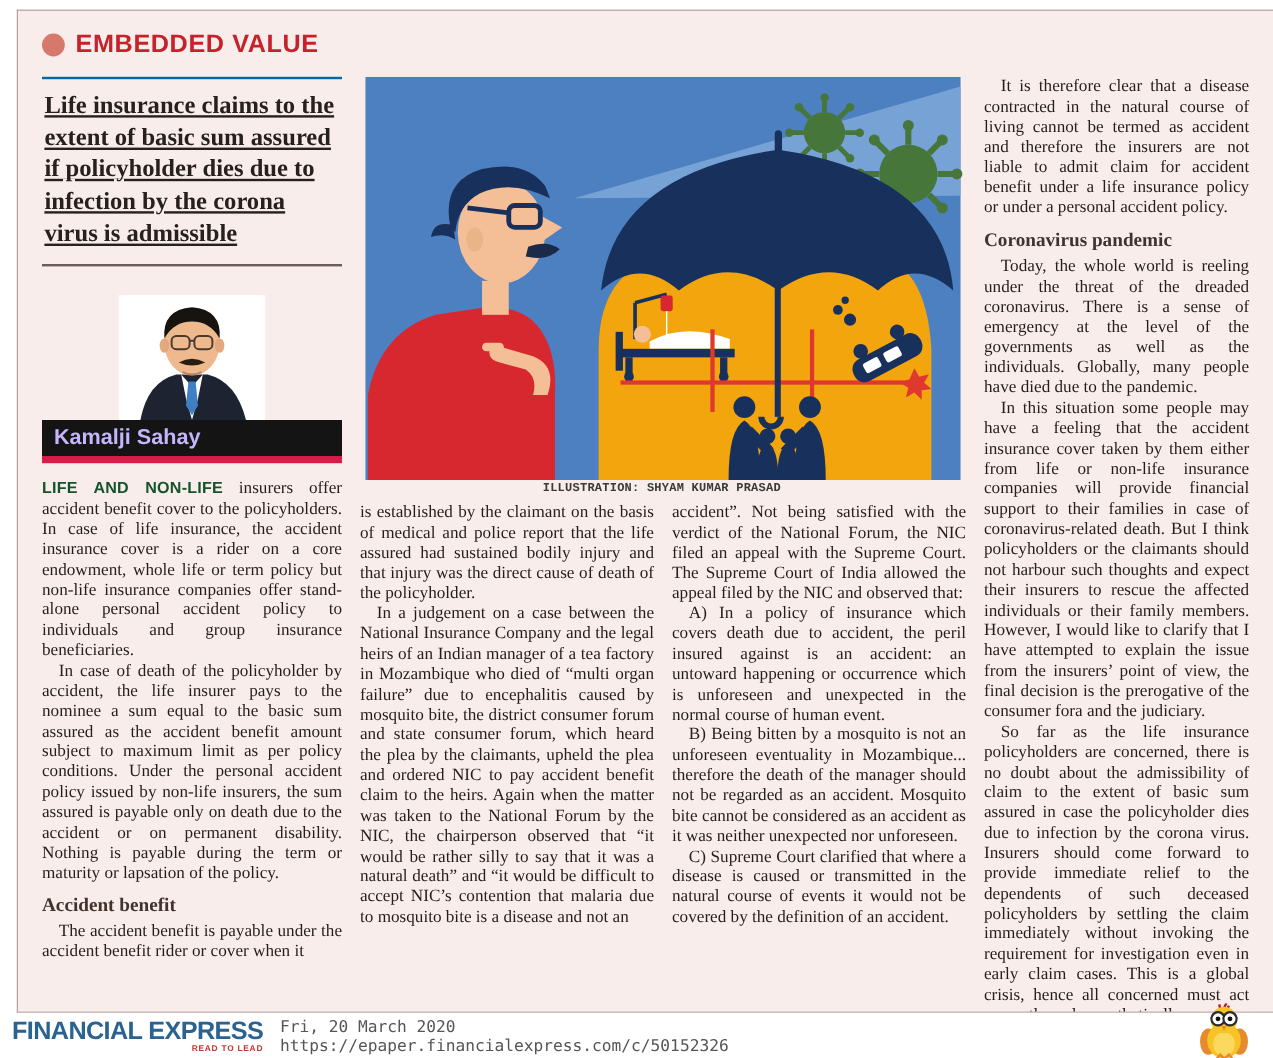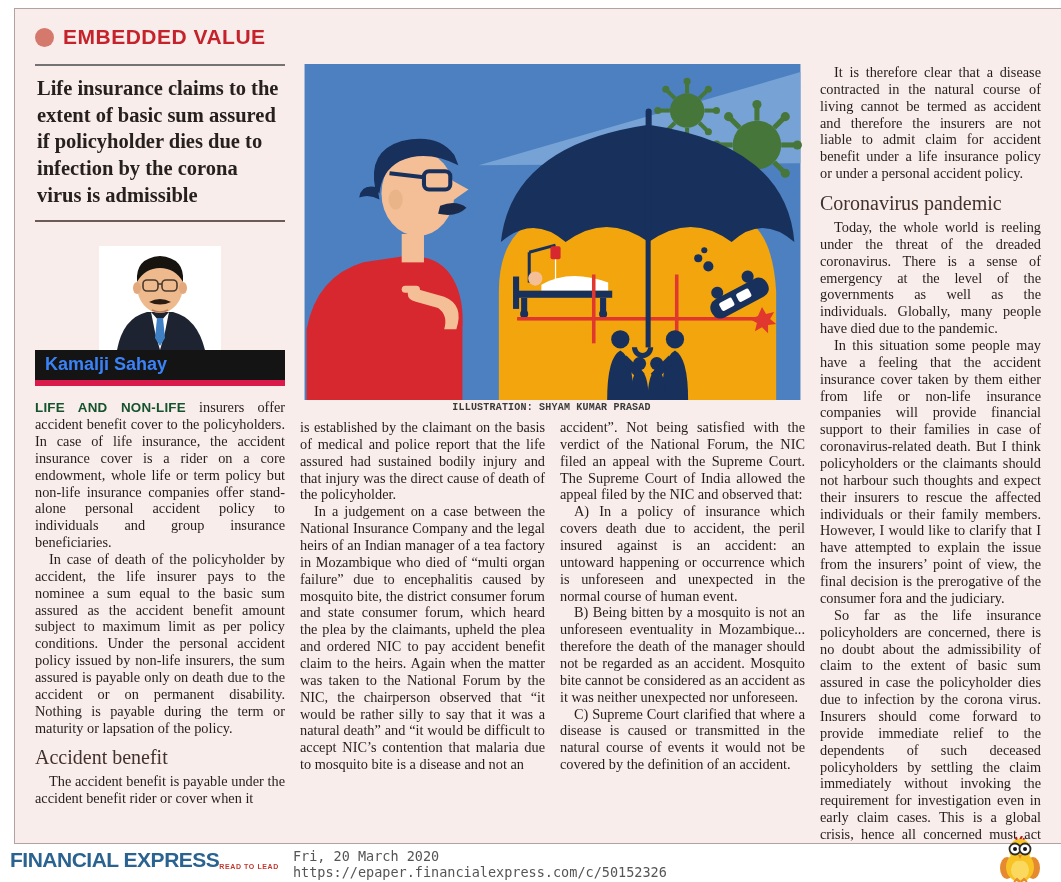--- a/index.html
+++ b/index.html
@@ -14,45 +14,45 @@
   .kicker-label{font-family:"Liberation Sans",sans-serif;font-weight:bold;
                 font-size:21px;color:#c5232b;letter-spacing:.5px;}
   .headline{font-family:"Liberation Sans",sans-serif;font-weight:bold;font-size:45px;
             letter-spacing:-1.5px;color:#171412;margin:6px 0 0 0;line-height:1.05;}
   
   .body-grid{display:flex;gap:15px;margin-top:15px;}
   .col1{width:250px;flex:none;}
   .mid{width:505px;flex:none;}
   .col4{flex:1;min-width:0;}
   
-  .standfirst{border-top:2px solid #737373;border-bottom:2px solid #6d5b58;
+  .standfirst{border-top:2px solid #0369a1;border-bottom:2px solid #6d5b58;
               padding:9px 2px 12px 2px;font-weight:bold;font-size:20.5px;
-              line-height:1.3;color:#27211e;}
+              line-height:1.3;color:#27211e;text-decoration:underline;}
   .photo-block{margin-top:24px;}
   .photo{display:block;margin:0 auto;background:#ffffff;}
-  .name-bar{background:#141414;color:#3b82f6;font-family:"Liberation Sans",sans-serif;
+  .name-bar{background:#141414;color:#c4b5fd;font-family:"Liberation Sans",sans-serif;
             font-weight:bold;font-size:18px;padding:4px 10px 5px 10px;}
   .red-bar{height:6px;background:#d81b4a;}
   
   .bodytext p{margin:0;font-size:14.3px;line-height:1.18;text-align:justify;color:#241d1a;}
   .bodytext p.ind{text-indent:14px;}
   .col1 .bodytext{margin-top:13px;}
   .lead-in{font-family:"Liberation Sans",sans-serif;font-weight:bold;font-size:13.4px;
            letter-spacing:.2px;color:#14532d;}
-  .subhead{font-size:20px;color:#42322c;margin:10px 0 4px 0;font-weight:normal;}
+  .subhead{font-size:16px;color:#42322c;margin:10px 0 4px 0;font-weight:bold;}
   
   .illo{display:block;width:505px;height:336px;}
   .credit{font-family:Liberation Mono, monospace;font-weight:bold;font-size:10px;
           color:#3a3a3a;text-align:center;margin:2px 2px 6px 0;letter-spacing:.2px;}
   .mid-cols{display:flex;gap:15px;margin-top:4px;}
   .mid-cols .mcol{width:245px;flex:none;}
   
   .footer{position:absolute;left:0;right:0;bottom:0;height:38px;background:#ffffff;
           display:flex;align-items:flex-start;padding:3px 0 0 10px;box-sizing:border-box;}
-  .logo{display:flex;flex-direction:row;align-items:flex-end;margin-top:2px;justify-content:flex-end;}
+  .logo{display:flex;flex-direction:column;align-items:flex-end;margin-top:2px;justify-content:flex-end;}
   .logo-main{font-family:"Liberation Sans",sans-serif;font-weight:bold;font-size:21px;
              color:#2a6290;letter-spacing:-.5px;line-height:1;}
   .logo-tag{font-family:"Liberation Sans",sans-serif;font-weight:bold;font-size:7px;
             color:#c1392f;letter-spacing:.6px;margin-top:1px;}
   .meta{font-family:"DejaVu Sans Mono",monospace;font-size:13.5px;color:#555555;
         margin-left:14px;line-height:1.2;margin-top:1px;}
   .meta .url{display:block;}
   .owl{position:absolute;right:18px;top:-8px;}
 </style>
 </head>

